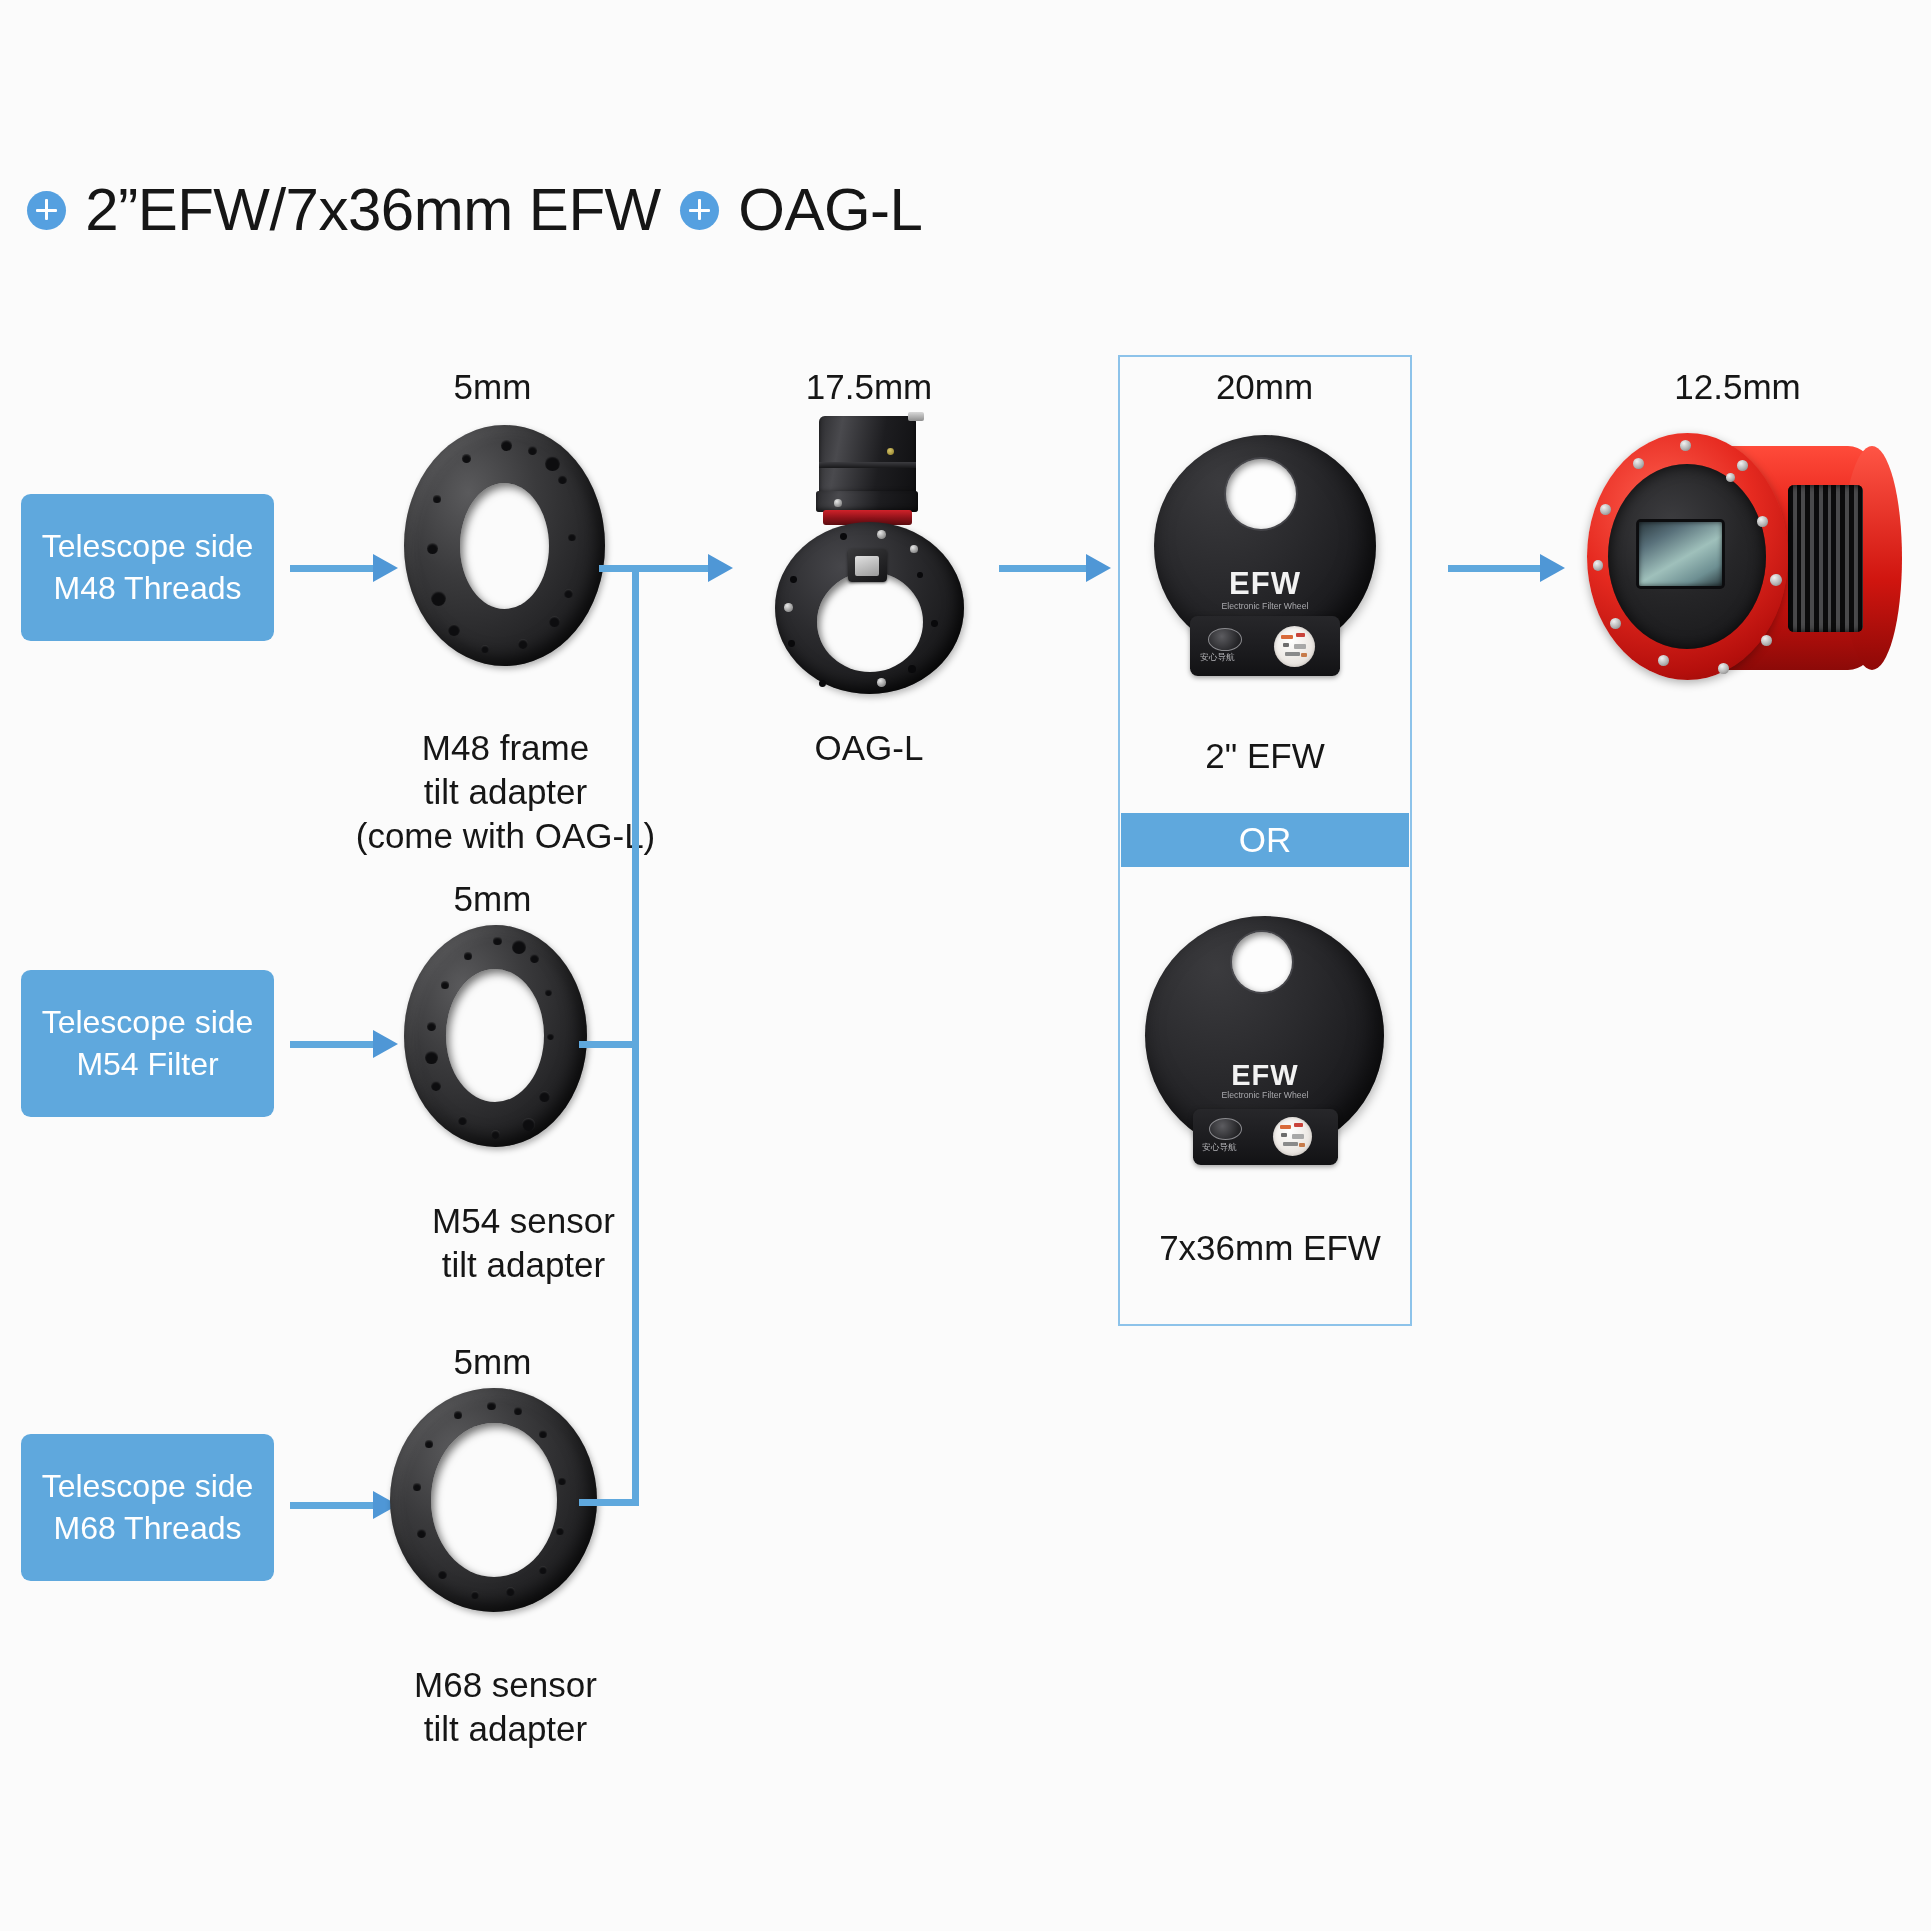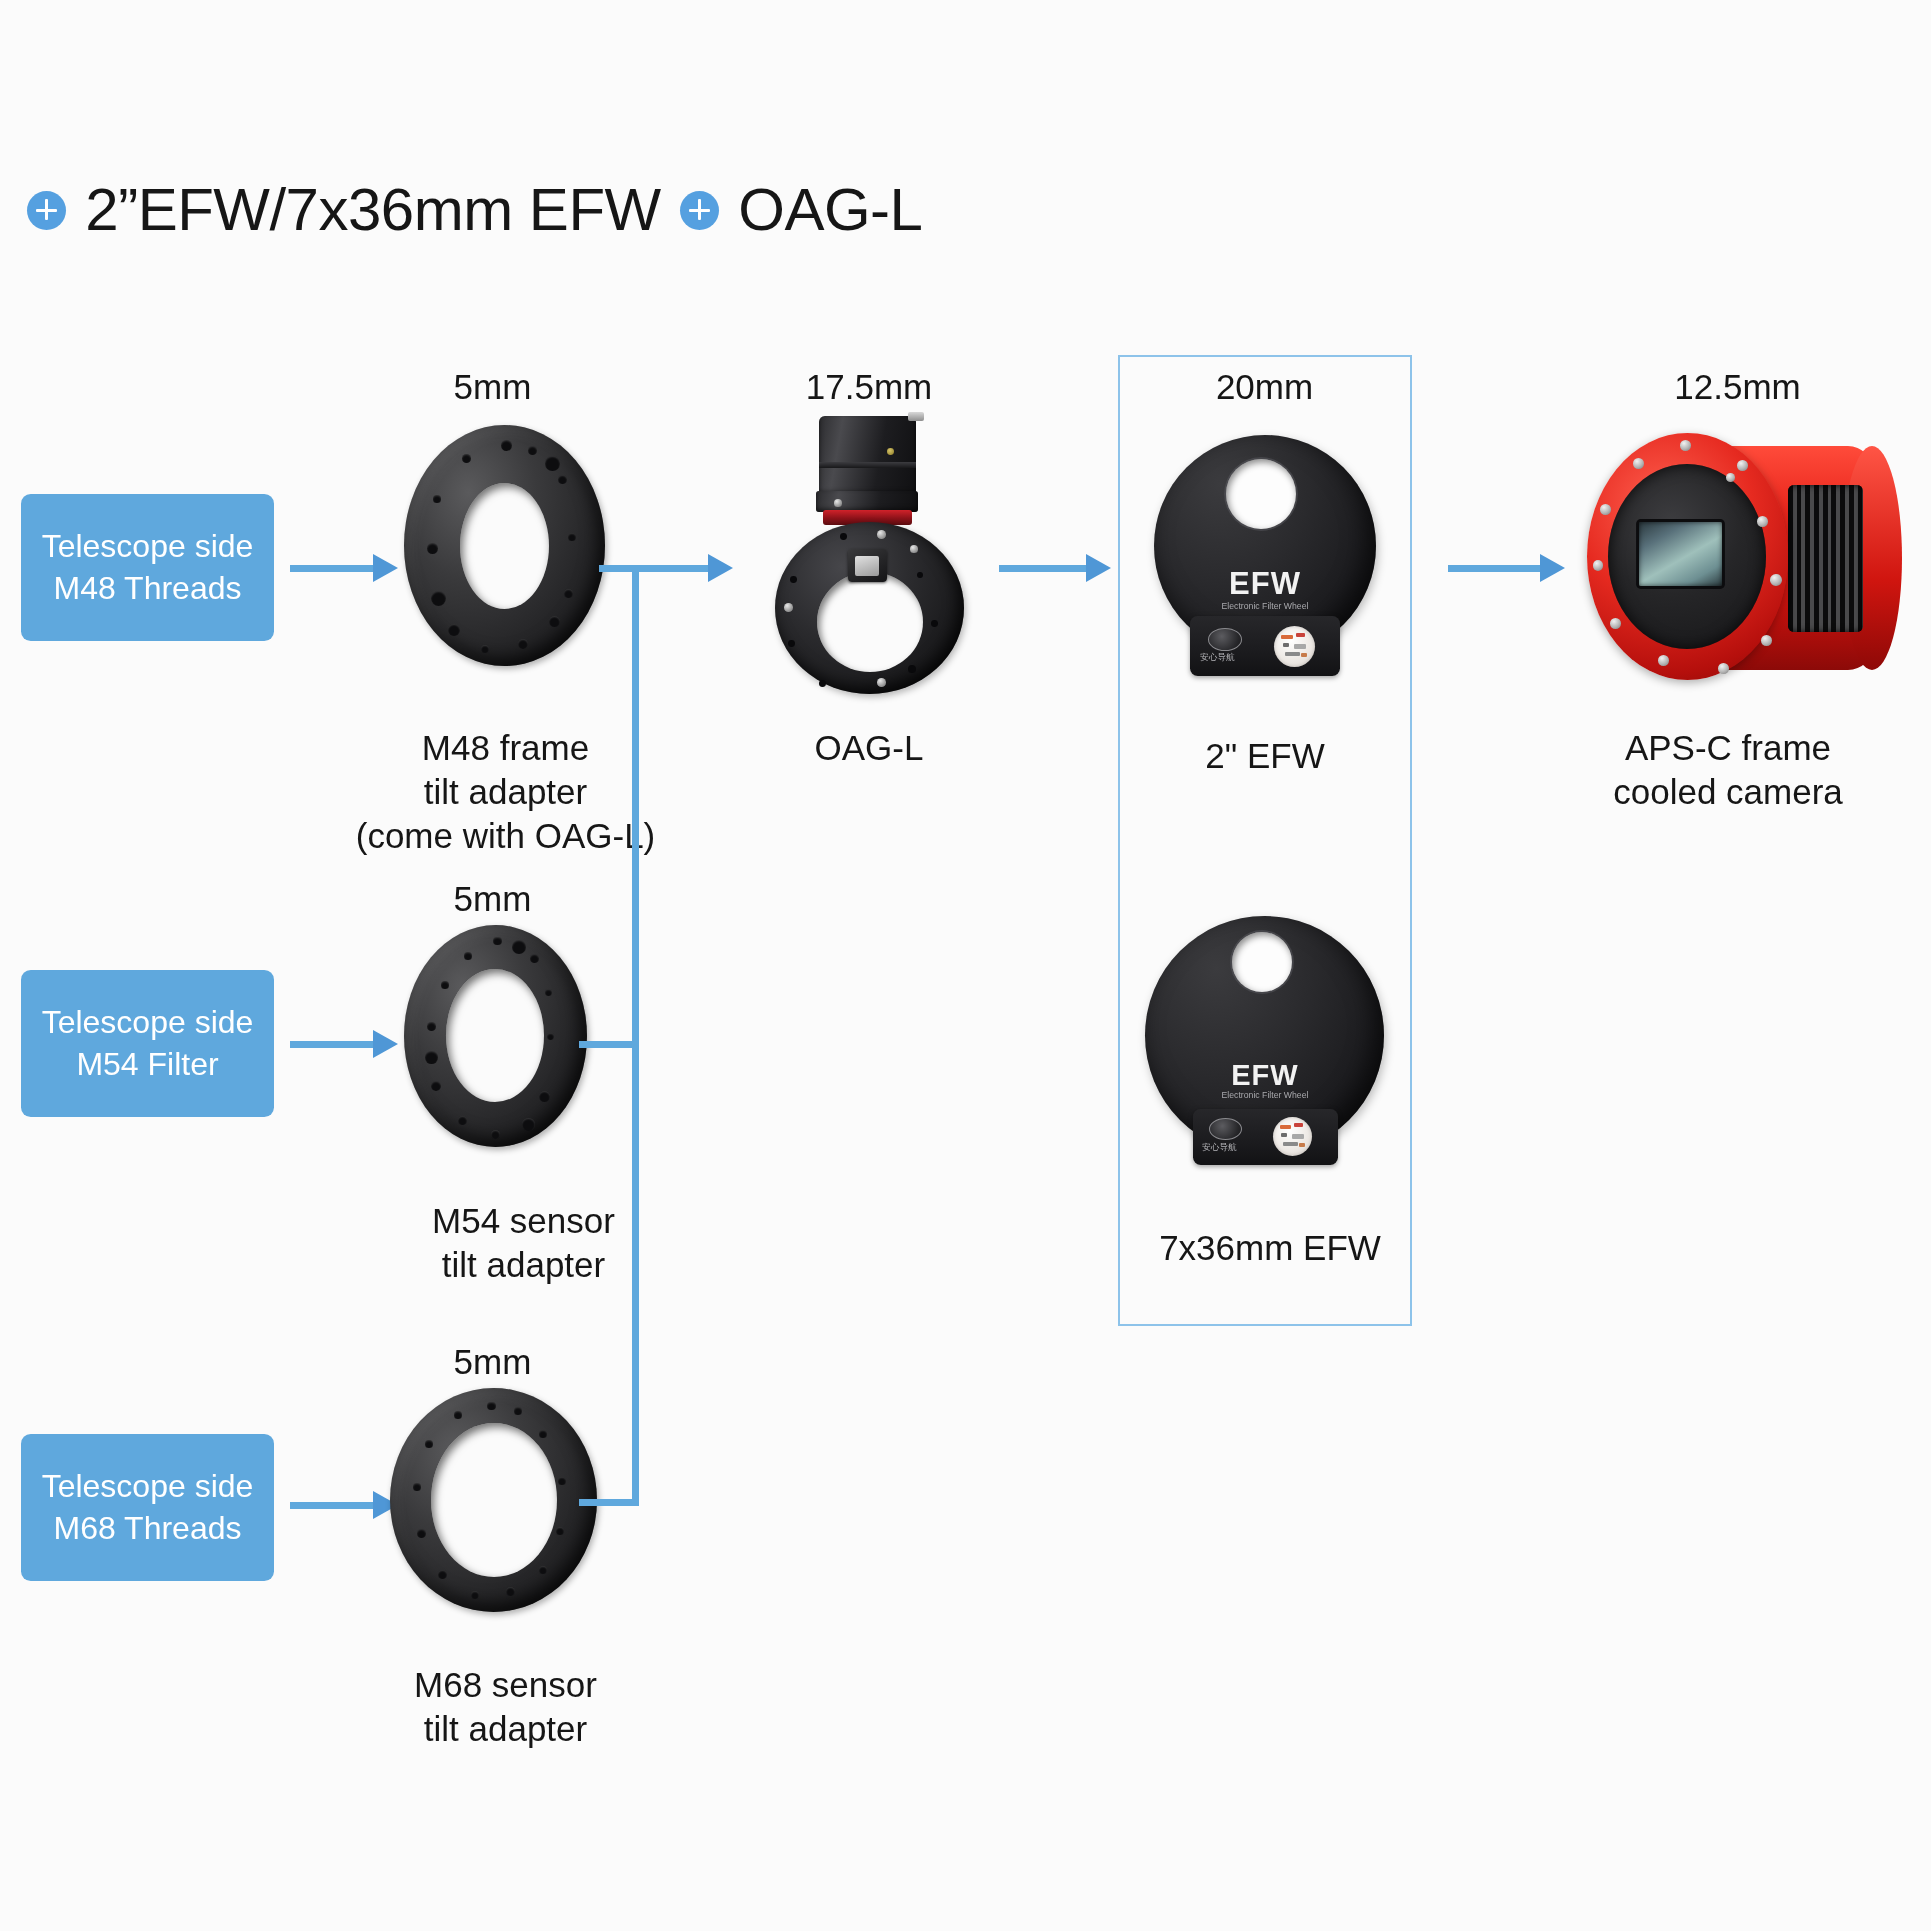--- a/index.html
+++ b/index.html
@@ -427,20 +427,21 @@
       <i style="left:22px; top:6.8px; width:8.7px; height:3.9px; background:#c9423a;"></i>
       <i style="left:8.7px; top:17.4px; width:6.8px; height:3.9px; background:#6d6d6d;"></i>
       <i style="left:20px; top:18.3px; width:11.6px; height:4.8px; background:#a8a8a8;"></i>
       <i style="left:10.6px; top:26px; width:15.4px; height:3.9px; background:#8a8a8a;"></i>
       <i style="left:27px; top:27px; width:5.8px; height:3.9px; background:#c77b4a;"></i>
     </div>
   </div>
 
   <div class="caption" style="left:1130px; top:734px; width:270px;">2" EFW</div>
 
+  <div id="or-band">OR</div>
 
   <div class="efw" style="left:1137px; top:908px; width:256px; height:290px;">
     <div class="body" style="left:7.7px; top:7.7px; width:239px; height:239px;"></div>
     <div class="aperture" style="left:95px; top:24px; width:60px; height:60px;"></div>
     <div class="brand" style="left:46px; top:153px; width:164px; font-size:29px;">EFW</div>
     <div class="brand-sub" style="left:46px; top:183px; width:164px; font-size:8.7px;">Electronic Filter Wheel</div>
     <div class="base" style="left:56px; top:201px; width:145px; height:56px;"></div>
     <div class="zwo-logo" style="left:72px; top:210px; width:31px; height:20px;"></div>
     <div class="zwo-sub" style="left:65px; top:235px; width:48px; font-size:8.7px;">安心导航</div>
     <div class="sticker" style="left:136px; top:209px; width:39px; height:39px;">
@@ -474,24 +475,20 @@
     <div class="screw" style="left:27px; top:193px; width:10.6px; height:10.6px;"></div>
     <div class="screw" style="left:75px; top:230px; width:10.6px; height:10.6px;"></div>
     <div class="screw" style="left:135px; top:238px; width:10.6px; height:10.6px;"></div>
     <div class="screw" style="left:178px; top:210px; width:10.6px; height:10.6px;"></div>
     <div class="screw" style="left:174px; top:91px; width:10.6px; height:10.6px;"></div>
     <div class="screw" style="left:154px; top:35px; width:10.6px; height:10.6px;"></div>
     <div class="screw" style="left:187px; top:149px; width:11.6px; height:11.6px;"></div>
     <div class="screw" style="left:143px; top:48px; width:8.7px; height:8.7px;"></div>
   </div>
 
-  <div class="caption" style="left:1564px; top:726px; width:328px;">
-    <div>APS-C frame</div>
-    <div>cooled camera</div>
-  </div>
 
   <div class="tele-box" style="left:21px; top:970px;">
     <span>Telescope side</span>
     <span>M54 Filter</span>
   </div>
   <div class="h-line" style="left:290px; top:1041px; width:85px;"></div>
   <div class="arrow-head" style="left:373px; top:1030px;"></div>
 
   <div class="dim-label" style="left:396px; top:879px; width:193px;">5mm</div>
 

